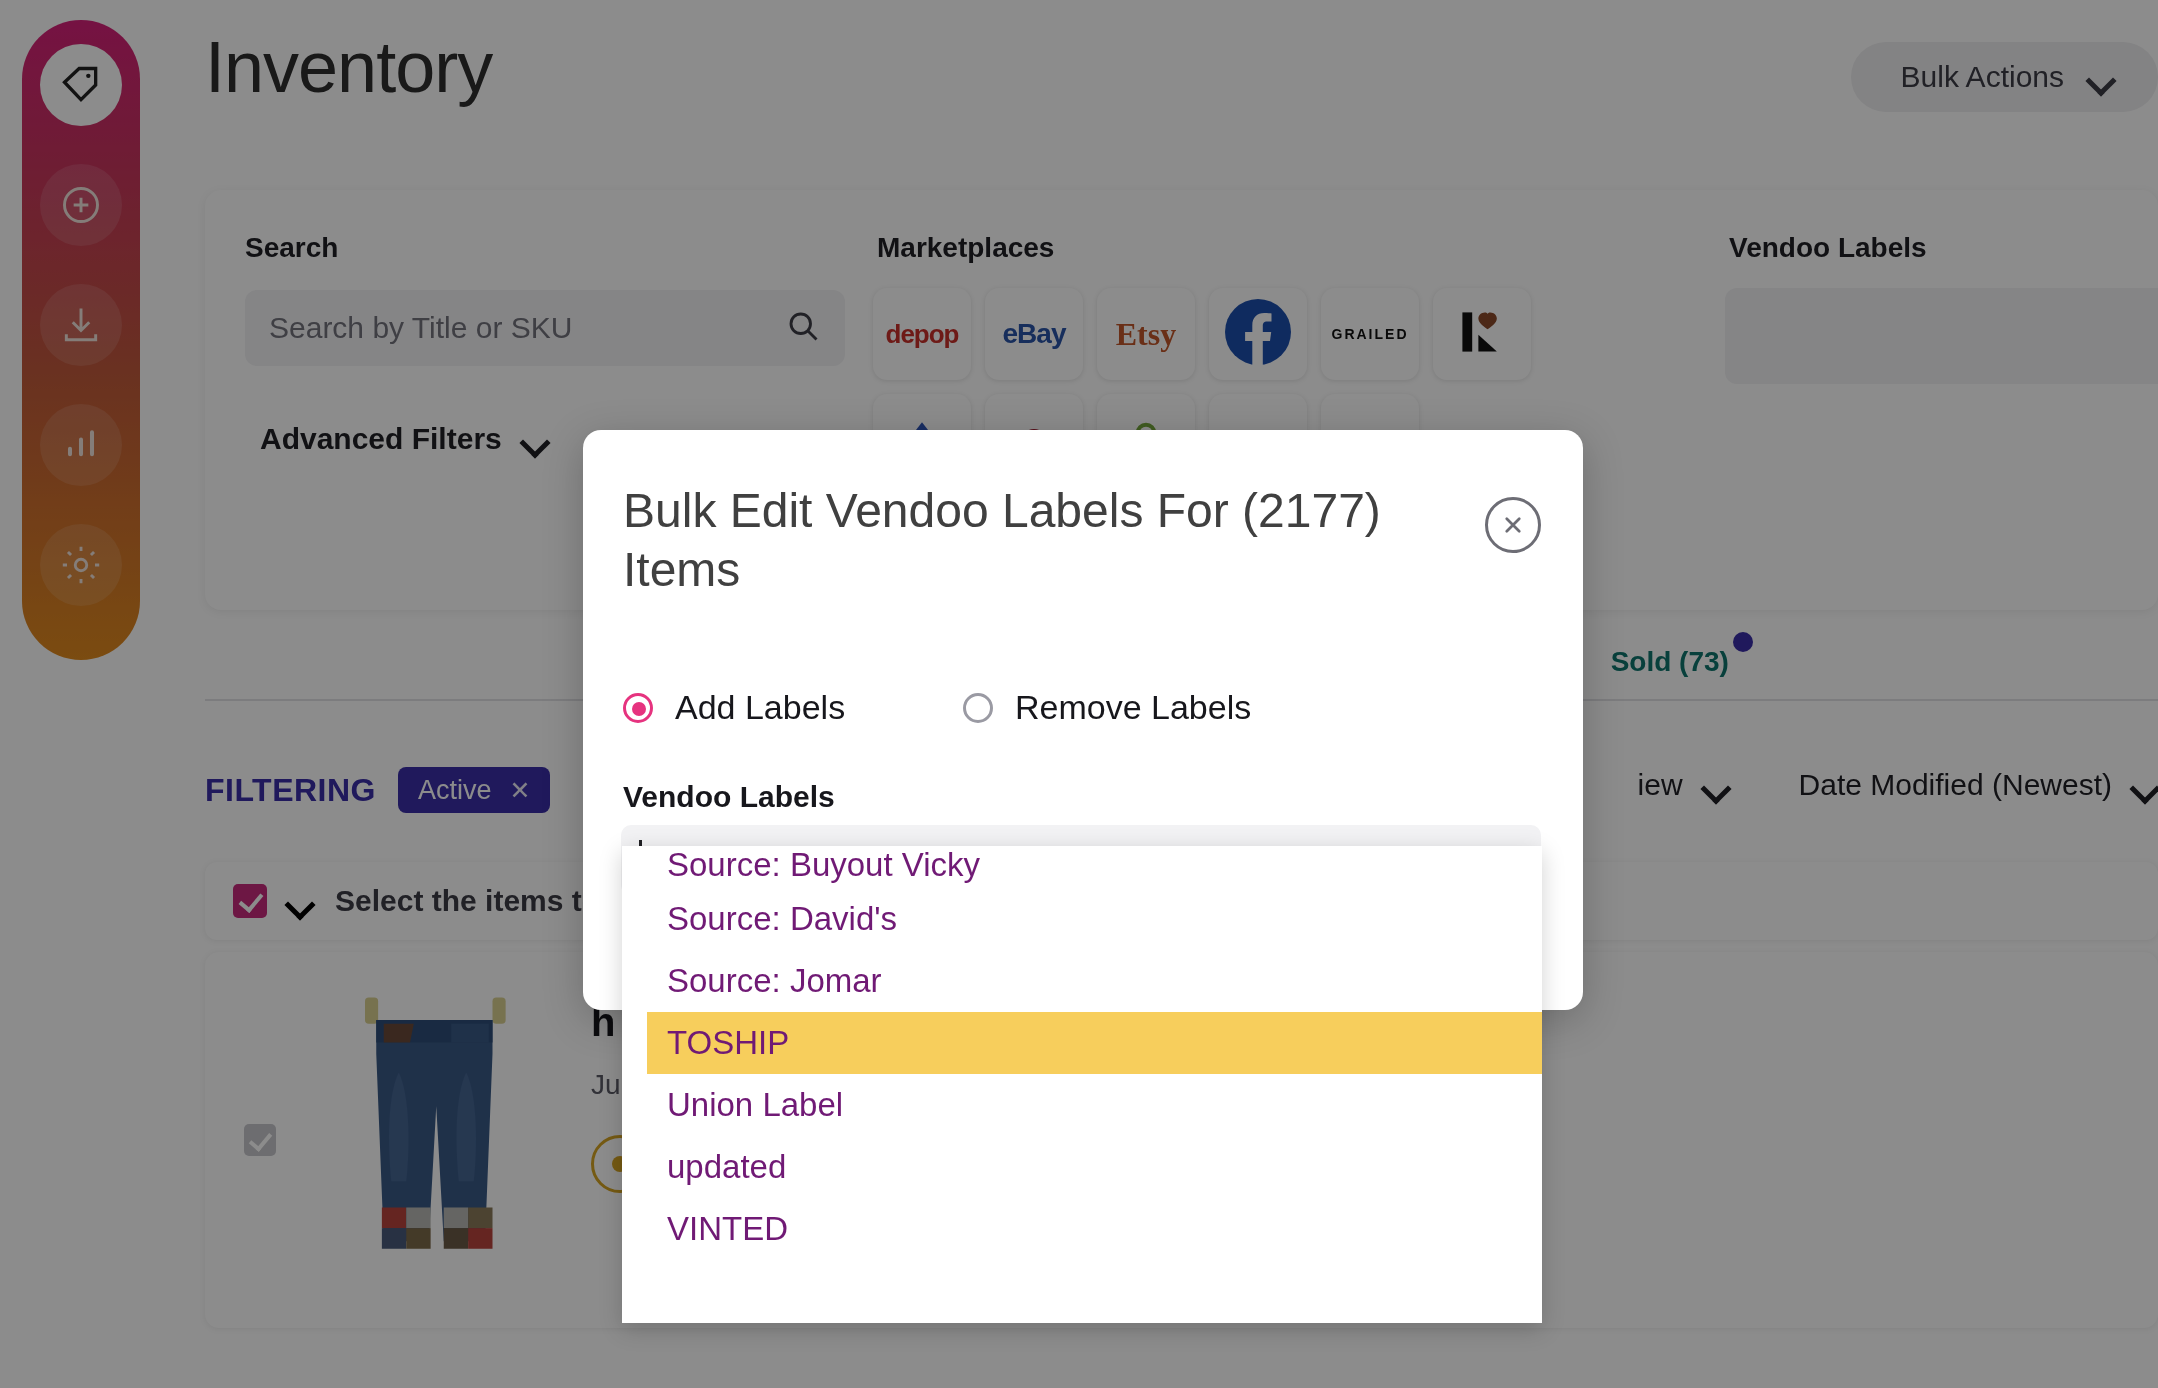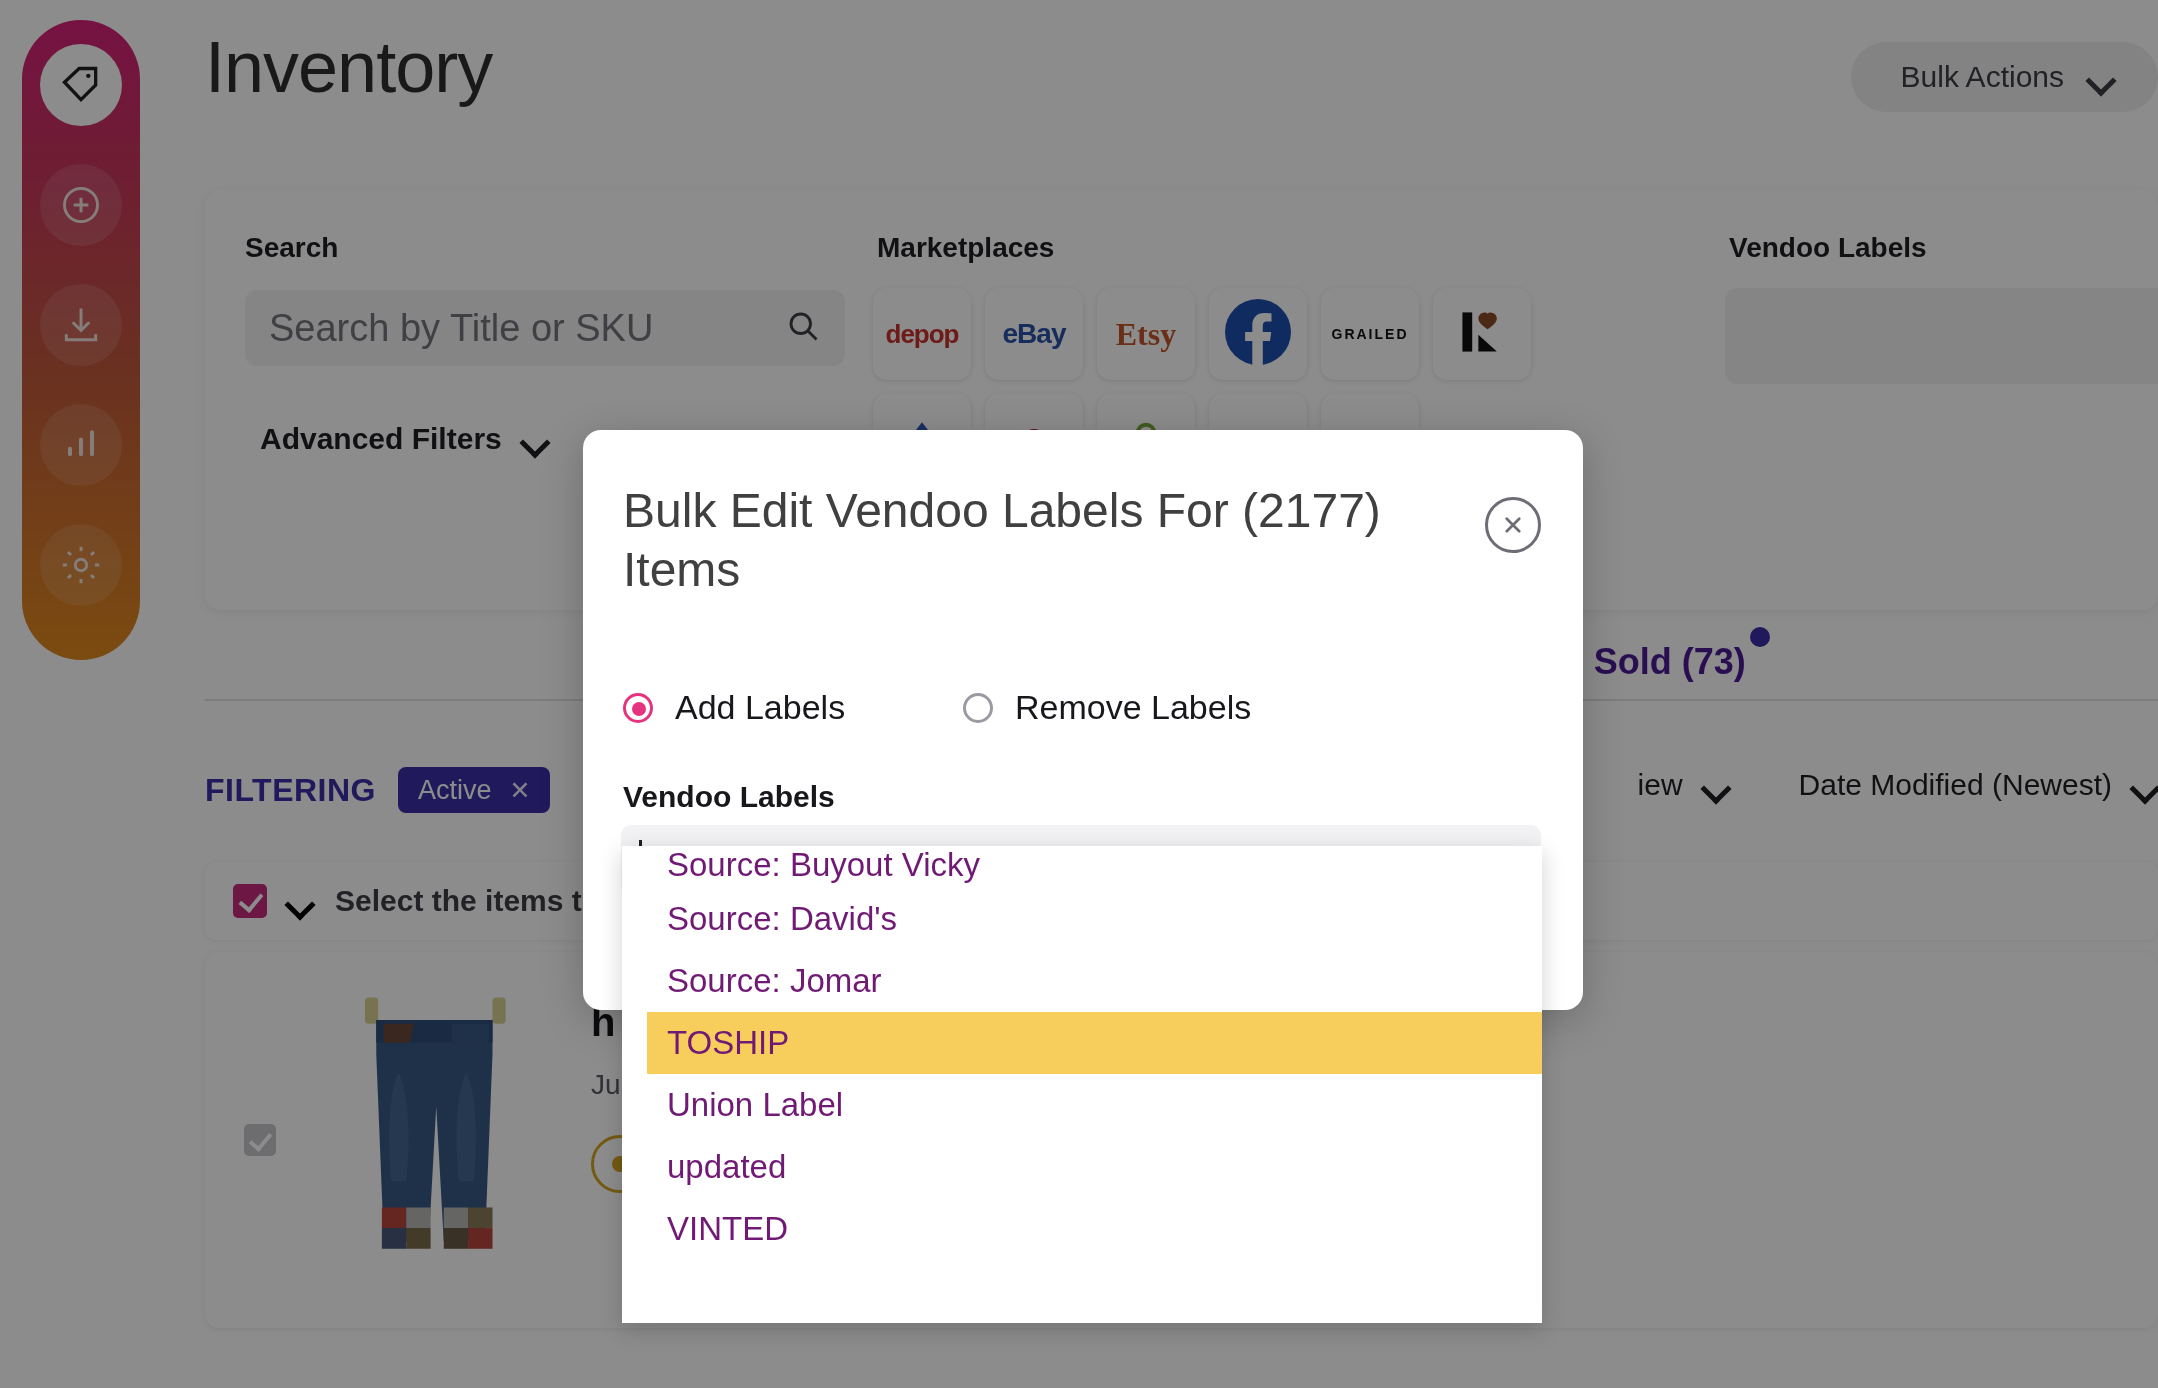--- a/index.html
+++ b/index.html
@@ -69,21 +69,21 @@
     text-decoration: underline;
   }
   .f-label { font-size: 28px; font-weight: 700; color: #1f1f25; }
   .col-search { position: absolute; left: 40px; top: 42px; }
   .search-box {
     position: absolute; left: 40px; top: 100px;
     width: 600px; height: 76px;
     background: #f2f2f4; border-radius: 12px;
     display: flex; align-items: center; padding: 0 24px;
   }
-  .search-box .ph { font-size: 38px; color: #73737d; flex: 1; }
+  .search-box .ph { font-size: 30px; color: #73737d; flex: 1; }
   .adv-filters {
     position: absolute; left: 55px; top: 232px;
     display: flex; align-items: center; gap: 22px;
     font-size: 30px; font-weight: 700; color: #1f1f25;
   }
   .col-mkt { position: absolute; left: 672px; top: 42px; }
   .mkt-grid {
     position: absolute; left: 668px; top: 98px;
     width: 740px;
     display: flex; flex-wrap: wrap; gap: 14px;
@@ -107,21 +107,21 @@
 
   
   .tabs {
     position: absolute; left: 205px; top: 625px;
     width: 1953px; height: 76px;
     border-bottom: 2px solid #e2e2e6;
     display: flex; align-items: center;
   }
   .tab {
     flex: 1; text-align: center;
-    font-size: 36px; color: #4c1d95; font-weight: 600;
+    font-size: 28px; color: #0f766e; font-weight: 600;
     position: relative;
   }
   .tab .dot {
     position: absolute; top: -14px; margin-left: 4px;
     width: 20px; height: 20px; border-radius: 50%;
     background: #3b2fa8; display: inline-block;
   }
 
   
   .filtering-row {

